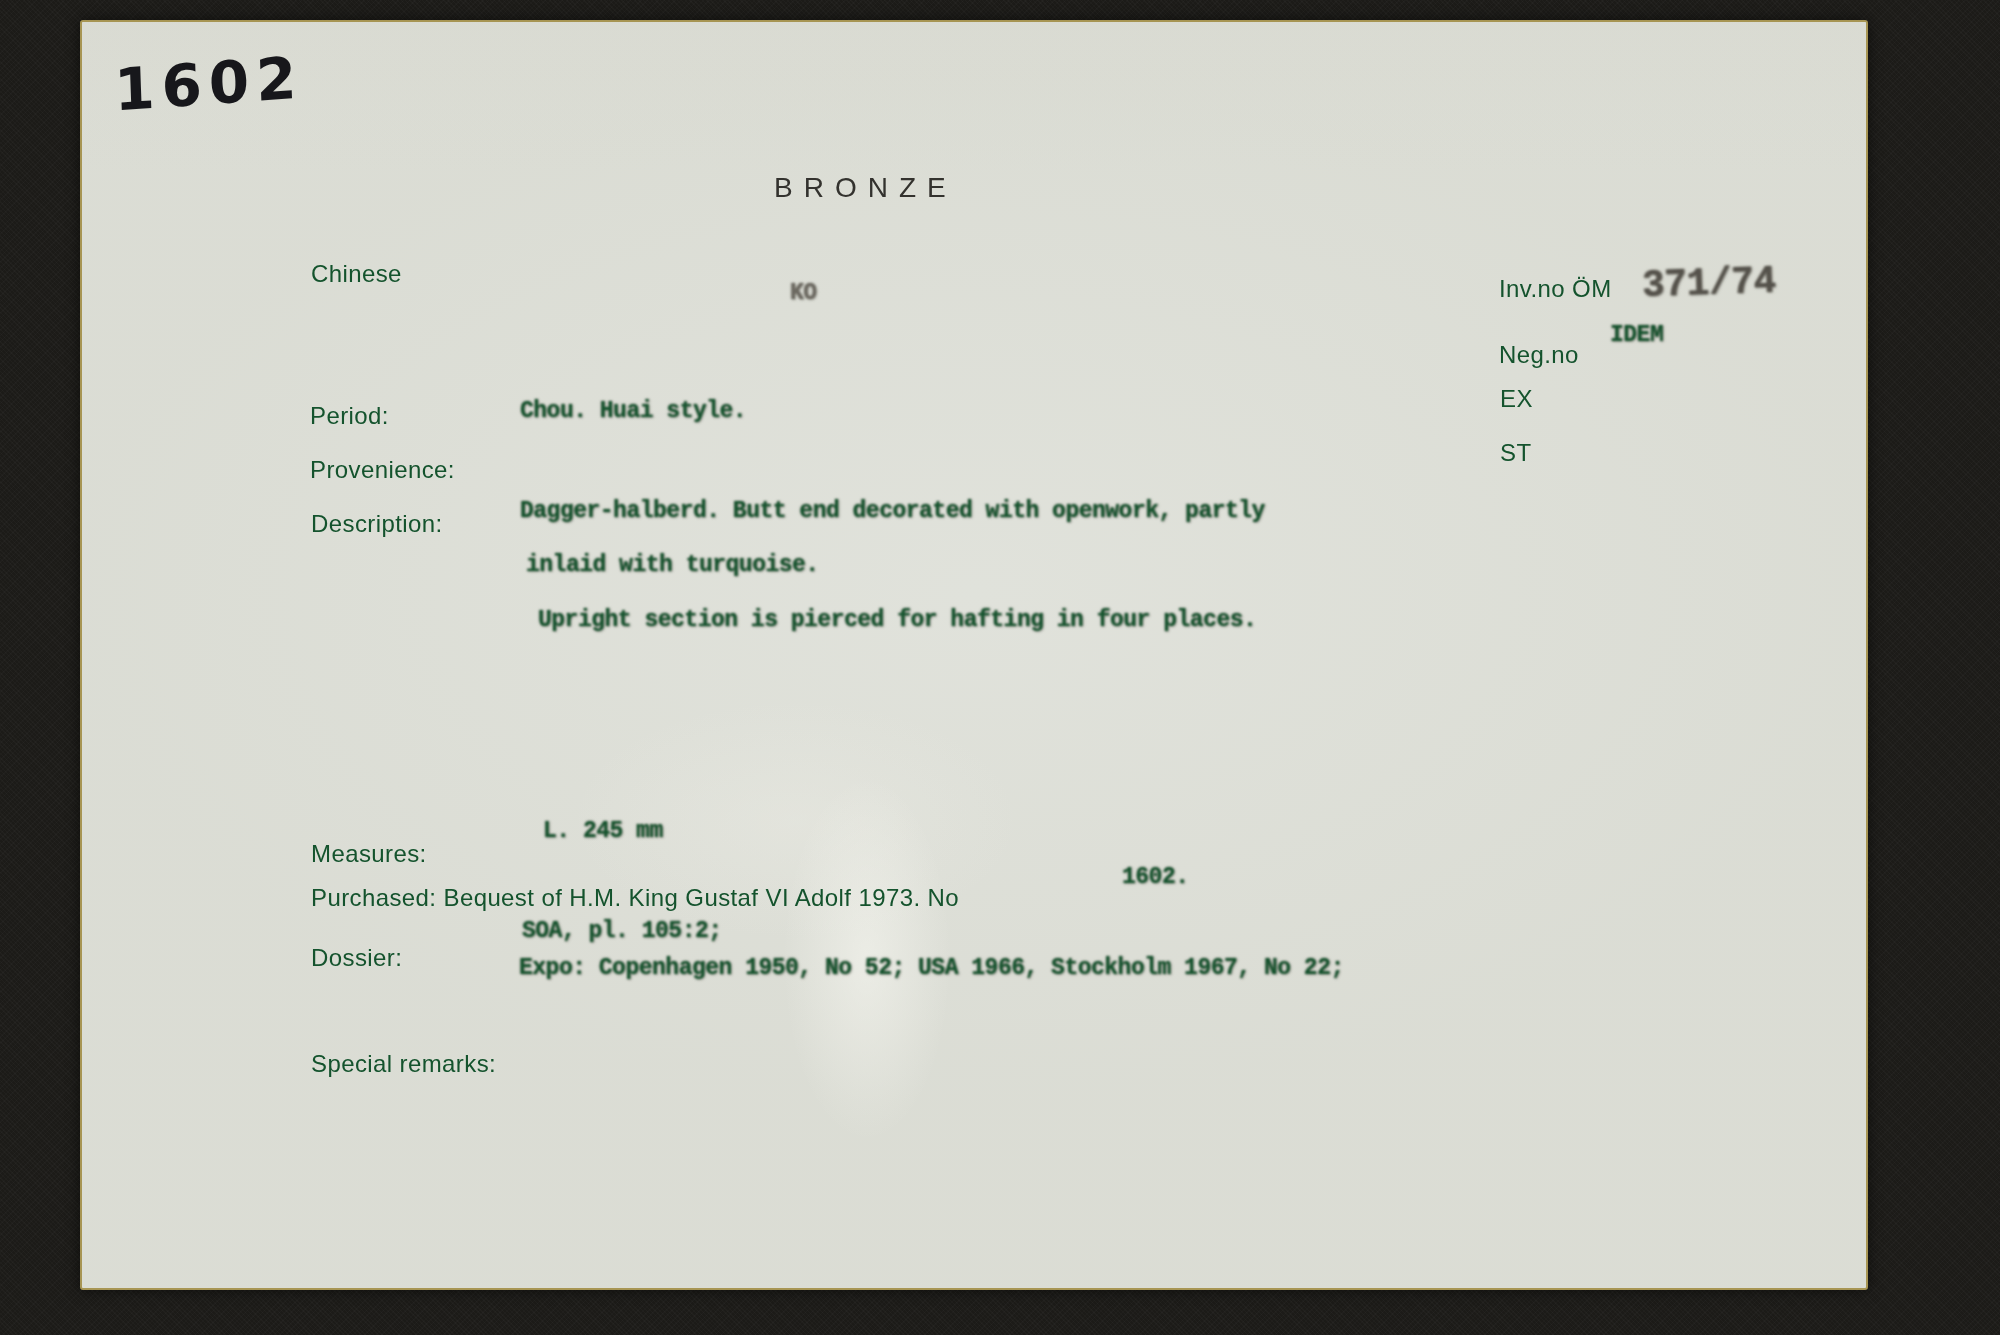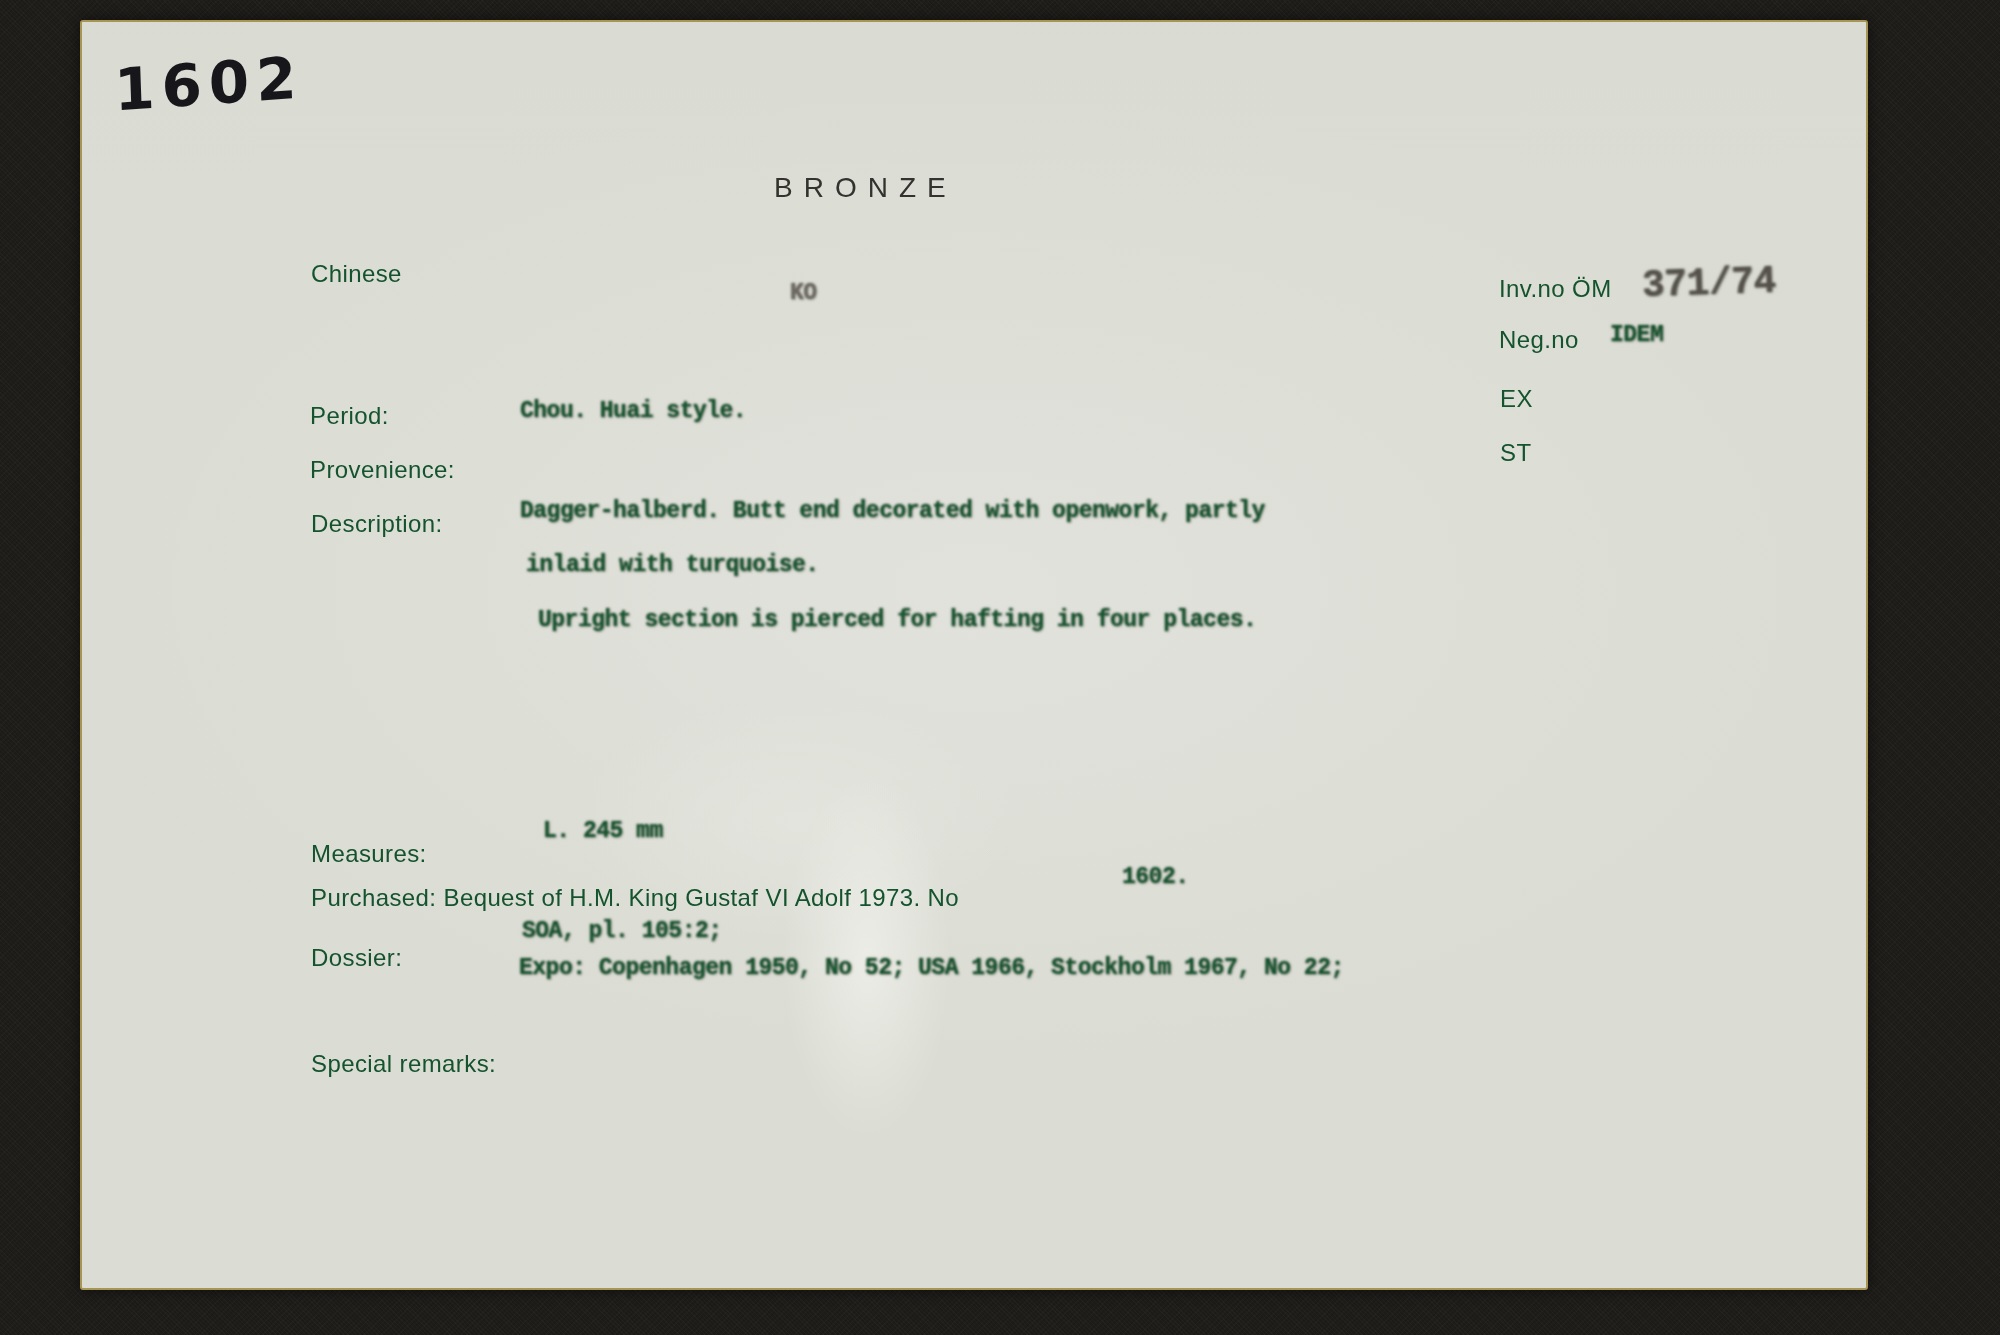--- a/index.html
+++ b/index.html
@@ -91,21 +91,21 @@
     <div class="handwrite" style="left:32px; top:28px;">1602</div>
 
     <div class="print title" style="left:686px; top:150px;margin-left:6px;">BRONZE</div>
 
     <div class="print" style="left:229px; top:238px;">Chinese</div>
     <div class="typed light" style="left:708px; top:258px;">KO</div>
 
     <div class="print" style="left:1417px; top:253px;">Inv.no ÖM</div>
     <div class="typed stamp-lg" style="left:1560px; top:240px;">371/74</div>
 
-    <div class="print" style="left:1417px; top:304px;text-align:center;">Neg.no</div>
+    <div class="print" style="left:1417px; top:319px;text-align:center;">Neg.no</div>
     <div class="typed" style="left:1528px; top:300px;">IDEM</div>
 
     <div class="print" style="left:1418px; top:363px;">EX</div>
     <div class="print" style="left:1418px; top:417px;text-align:center;">ST</div>
 
     <div class="print" style="left:228px; top:380px;">Period:</div>
     <div class="typed" style="left:438px; top:376px;">Chou. Huai style.</div>
 
     <div class="print" style="left:228px; top:434px;">Provenience:</div>
 

